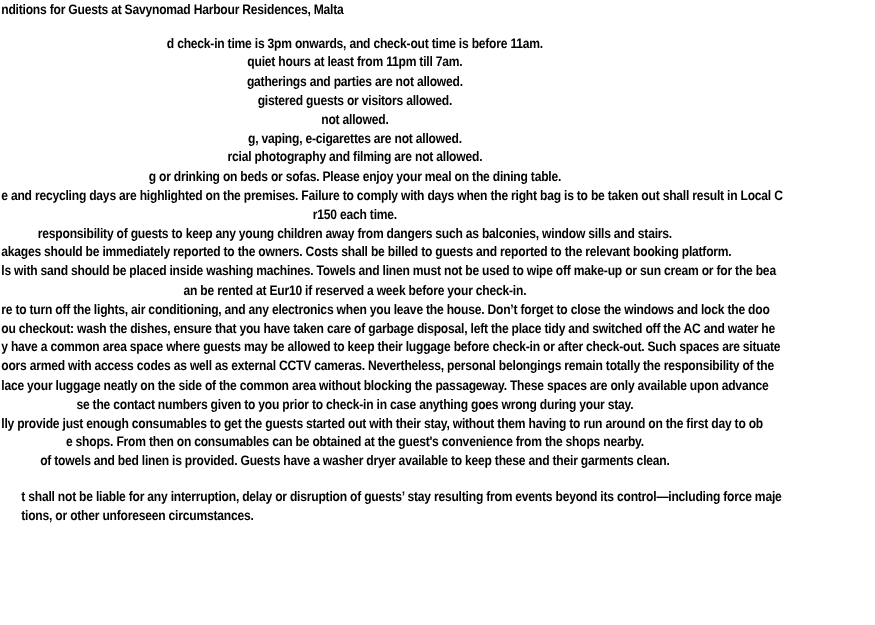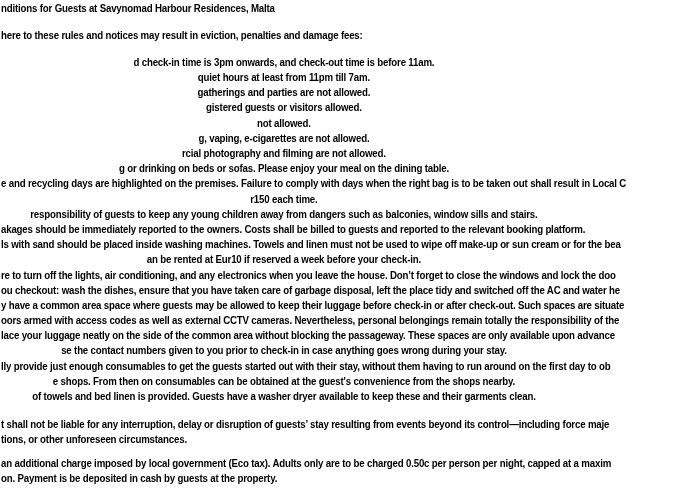--- a/index.html
+++ b/index.html
@@ -24,33 +24,30 @@
   }
   .line {
     white-space: nowrap;
     height: 15.2px;
     line-height: 15.2px;
     transform: scaleX(0.88);
     transform-origin: 0 0;
   }
   .intro   { margin-top: 11.5px; }
   .rules   { margin-top: 12px; text-align: center; }
-  .liability { margin-top: 13px; }
+  .liability { margin-top: 13px; padding-left: 16px; }
   .ecotax  { margin-top: 8px; }
 </style>
 </head>
 <body>
 
 <div class="doc">
 
   <div class="line title">nditions for Guests at Savynomad Harbour Residences, Malta</div>
 
-  <div class="intro">
-    <div class="line">here to these rules and notices may result in eviction, penalties and damage fees:</div>
-  </div>
 
   <div class="rules">
     <div class="line">d check-in time is 3pm onwards, and check-out time is before 11am.</div>
     <div class="line">quiet hours at least from 11pm till 7am.</div>
     <div class="line">gatherings and parties are not allowed.</div>
     <div class="line">gistered guests or visitors allowed.</div>
     <div class="line">not allowed.</div>
     <div class="line">g, vaping, e-cigarettes are not allowed.</div>
     <div class="line">rcial photography and filming are not allowed.</div>
     <div class="line">g or drinking on beds or sofas. Please enjoy your meal on the dining table.</div>
@@ -69,18 +66,14 @@
     <div class="line">lly provide just enough consumables to get the guests started out with their stay, without them having to run around on the first day to ob</div>
     <div class="line">e shops. From then on consumables can be obtained at the guest's convenience from the shops nearby.</div>
     <div class="line">of towels and bed linen is provided. Guests have a washer dryer available to keep these and their garments clean.</div>
   </div>
 
   <div class="liability">
     <div class="line">t shall not be liable for any interruption, delay or disruption of guests’ stay resulting from events beyond its control—including force maje</div>
     <div class="line">tions, or other unforeseen circumstances.</div>
   </div>
 
-  <div class="ecotax">
-    <div class="line">an additional charge imposed by local government (Eco tax). Adults only are to be charged 0.50c per person per night, capped at a maxim</div>
-    <div class="line">on. Payment is be deposited in cash by guests at the property.</div>
-  </div>
 
 </div>
 
 </body></html>

